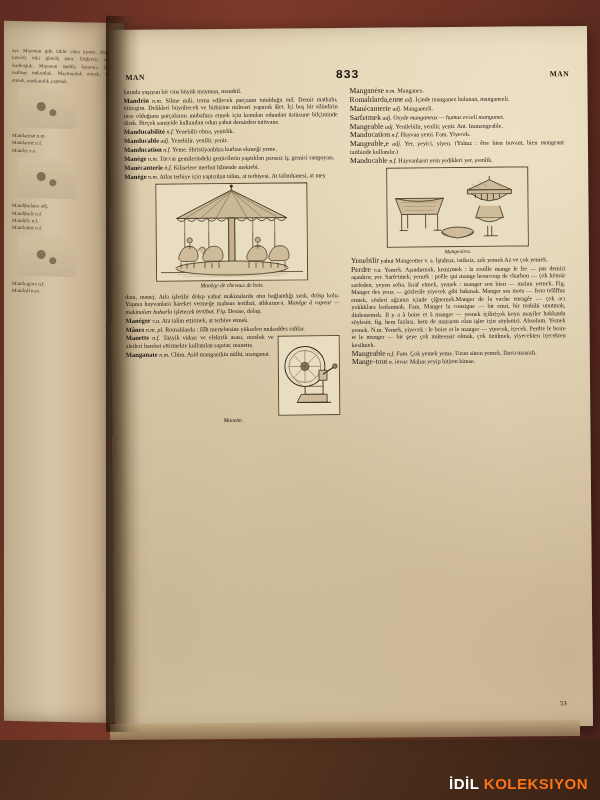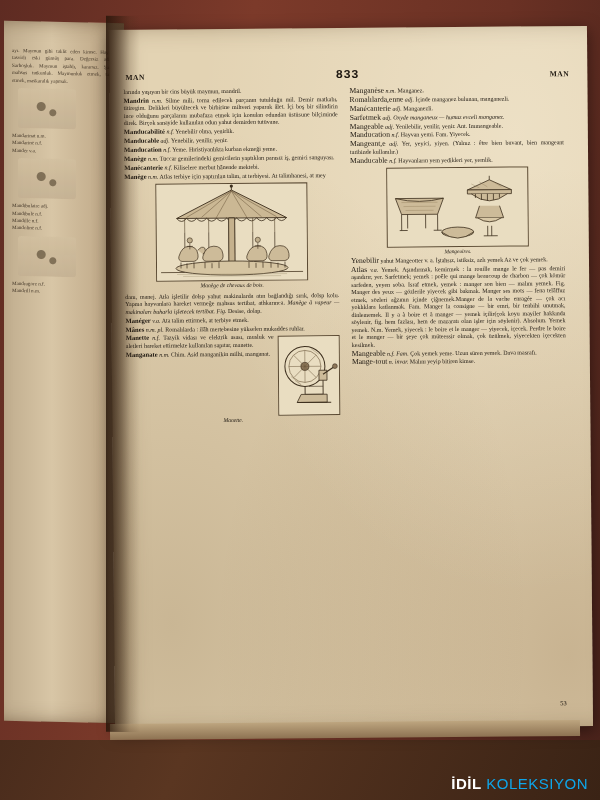--- a/index.html
+++ b/index.html
@@ -185,21 +185,21 @@
     position: absolute;
     right: 12px;
     bottom: 8px;
     font-family: "Liberation Sans", sans-serif;
     font-size: 15px;
     letter-spacing: .5px;
     color: #f2f2f2;
     z-index: 30;
   }
   .watermark b { color: #ffffff; font-weight: bold; }
-  .watermark .wm2 { color: #0ea5e9; font-weight: normal; }
+  .watermark .wm2 { color: #f97316; font-weight: bold; }
   
   .edge {
     position: absolute;
     left: 110px;
     top: 722px;
     width: 470px;
     height: 16px;
     background: linear-gradient(180deg,#bda57f,#8d7252);
     transform: rotate(-0.5deg);
     z-index: 4;
@@ -440,21 +440,21 @@
             <span>Yenilebilir, yenilir, yenir. Ant. Immangeable.</span>
           </p>
 
           <p class="entry">
             <span class="hw-big">Manducation</span>
             <span class="it">n.f.</span>
             <span>Hayvan yemi. Fam. Yiyecek.</span>
           </p>
 
           <p class="entry">
-            <span class="hw-big">Mangeant,e</span>
+            <span class="hw-big">Mangeable,e</span>
             <span class="it">adj.</span>
             <span>Yer, yeyici, yiyen. (Yalnız : être bien buvant, bien mangeant taribinde kullanılır.)</span>
           </p>
 
           <p class="entry">
             <span class="hw-big">Manducable</span>
             <span class="it">n.f.</span>
             <span>Hayvanların yem yedikleri yer, yemlik.</span>
           </p>
 
@@ -495,21 +495,21 @@
             </div>
             <div class="mangeoires-cap">Mangeoires.</div>
           </div>
 
           <p class="entry">
             <span class="hw-big">Yenebilir</span>
             <span>yahut Mangeotter v. a. İştahsız, istiksiz, azlı yemek Az ve çok yemek.</span>
           </p>
 
           <p class="entry">
-            <span class="hw-big">Atlas</span>
+            <span class="hw-big">Perdre</span>
             <span class="it">v.a.</span>
             <span>Yemek. Aşındırmak, kemirmek : la rouille mange le fer — pas demiri aşındırır, yer. Sarfetmek; yemek : poêle qui mange beaucoup de charbon — çok kömür sarfeden, yeyen soba. Israf etmek, yemek : manger son bien — malını yemek. Fig. Manger des yeux — gözlerile yiyecek gibi bakmak. Manger ses mots — fena telâffuz etmek, sözleri ağzının içinde çiğnemek.Manger de la vache enragée — çok acı yoklıklara katlanmak. Fam. Manger la consigne — bir emri, bir tenbihi unutmak, dinlememek. Il y a à boire et à manger — yemek içilir(çok koyu mayiler hakkında söylenir, fig. hem fazlası, hem de mazaratı olan işler için söylenir). Absolum. Yemek yemek. N.m. Yemek, yiyecek : le boire et le manger — yiyecek, içecek. Perdre le boire et le manger — bir şeye çok müteessir olmak, çok üzülmek, yiyecekten içecekten kesilmek.</span>
           </p>
 
           <p class="entry">
             <span class="hw-big">Mangeable</span>
             <span class="it">n.f. Fam.</span>
             <span>Çok yemek yeme. Uzun süren yemek. Dava masrafı.</span>
           </p>
 

